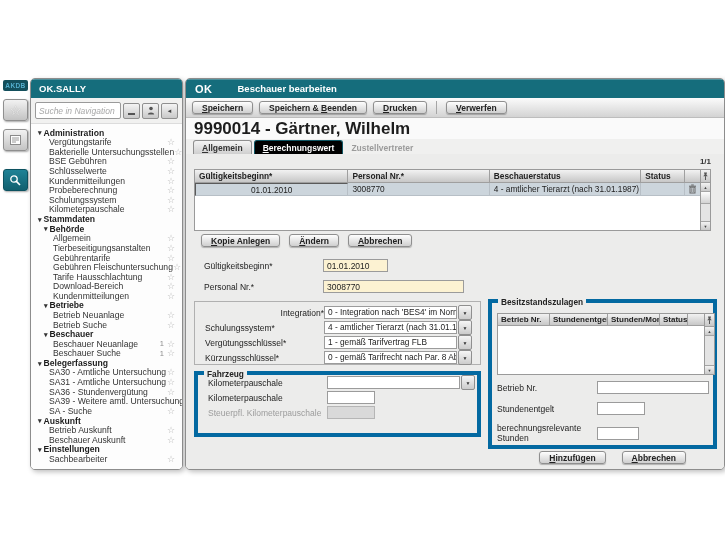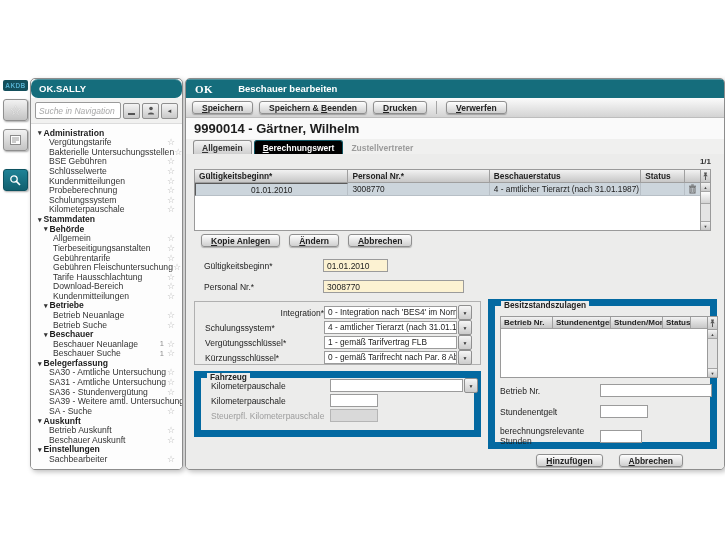--- a/index.html
+++ b/index.html
@@ -14,21 +14,21 @@
         background:linear-gradient(#f2f2f2,#c3c3c3);box-shadow:1px 1px 2px rgba(0,0,0,.35);
         display:flex;align-items:center;justify-content:center;cursor:pointer;}
   .lbtn.teal{background:linear-gradient(#1f8296,#11606f);border-color:#0d5260;margin-top:18px;}
   .lstar{color:#fff;font-size:13px;line-height:13px;text-shadow:0 0 1px #808080;}
 
   
   .sidebar{position:absolute;left:30px;top:78px;width:151px;height:390px;background:#fdfdfd;
            border:1px solid #8d8d8d;border-radius:5px;box-shadow:2px 2px 5px rgba(0,0,0,.25);
            overflow:hidden;display:flex;flex-direction:column;}
   .sb-header{height:19px;background:#156d7c;box-shadow:inset 0 1px 0 rgba(255,255,255,.25);
-             color:#fff;font-weight:bold;font-size:9.5px;display:flex;align-items:center;padding-left:8px;flex:none;border-radius:7px;}
+             color:#fff;font-weight:bold;font-size:9.5px;display:flex;align-items:center;padding-left:8px;flex:none;}
   .sb-search{height:25px;flex:none;display:flex;align-items:center;gap:2px;padding:0 4px;
              background:#f1f1f0;border-bottom:1px solid #dcdcdc;}
   .sb-search input{flex:1;min-width:0;height:15px;border:1px solid #9a9a9a;border-radius:2px;
              font-family:"Liberation Sans",sans-serif;font-size:8.5px;font-style:italic;color:#666;padding:0 3px;}
   .sb-search input::placeholder{color:#a8a8a8;font-style:italic;}
   .sbtn{width:15px;height:14px;border:1px solid #8f8f8f;border-radius:2px;flex:none;
         background:linear-gradient(#f4f4f4,#c9c9c9);display:flex;align-items:center;justify-content:center;
         font-size:6px;color:#444;cursor:pointer;}
   .minbar{width:7px;height:2px;background:#555;margin-top:6px;}
   .nav{flex:1;background:#fdfdfd;padding-top:4px;overflow:hidden;}
@@ -40,31 +40,31 @@
   .tri::before{content:"▾";font-size:7px;color:#333;margin-right:2px;position:relative;top:-0.5px;}
   .spacer{flex:1;}
   .star::before{content:"☆";color:#b8b8b8;font-size:9px;}
   .badge{color:#8a8a8a;font-size:7.5px;margin-right:3px;}
 
   
   .main{position:absolute;left:185px;top:78px;width:538px;height:390px;background:#ececeb;
         border:1px solid #8d8d8d;border-radius:5px;box-shadow:2px 2px 5px rgba(0,0,0,.25);overflow:hidden;}
   .m-header{height:19px;background:#156d7c;box-shadow:inset 0 1px 0 rgba(255,255,255,.25);
             color:#fff;display:flex;align-items:center;}
-  .m-logo{font-weight:bold;font-size:11px;margin-left:9px;letter-spacing:.5px;font-family:Liberation Serif, serif;}
+  .m-logo{font-weight:bold;font-size:11px;margin-left:9px;letter-spacing:.5px;}
   .m-title{font-weight:bold;font-size:9.5px;margin-left:25px;}
   .toolbar{height:19px;background:linear-gradient(#fbfbfb,#d3d3d3);border-bottom:1px solid #bdbdbd;
            display:flex;align-items:center;padding-left:6px;gap:6px;}
   .btn{border:1px solid #8f8f8f;border-radius:3px;background:linear-gradient(#fefefe,#cfcfcf);
        font-family:"Liberation Sans",sans-serif;font-size:8.5px;font-weight:bold;color:#222;
        padding:0 9px;height:13px;line-height:12px;box-shadow:0 1px 1px rgba(0,0,0,.25);cursor:pointer;white-space:nowrap;}
   .btn u{text-decoration:underline;}
   .tsep{width:1px;height:13px;background:#a5a5a5;margin:0 3px;}
   .titlebar{height:21px;background:#fafafa;display:flex;align-items:center;padding-left:8px;
-            font-size:13px;font-weight:bold;color:#1d1d1d;}
+            font-size:17px;font-weight:bold;color:#1d1d1d;}
   .tabs{height:16px;display:flex;align-items:flex-end;gap:2px;padding-left:7px;
         background:#f0f0ef;border-bottom:1px solid #8f8f8f;}
   .tab{font-size:8.5px;font-weight:bold;color:#333;padding:2px 8px 2px;border:1px solid #8f8f8f;border-bottom:none;
        border-radius:3px 3px 0 0;background:linear-gradient(#f4f4f4,#cccccc);cursor:pointer;white-space:nowrap;}
   .tab.active{background:#000000;color:#fff;border-color:#0e5563;padding-left:8px;}
   .tab.disabled{border:none;background:none;color:#9b9b9b;cursor:default;padding:2px 6px;}
   .content{position:absolute;left:0;right:0;top:75px;bottom:0;background:#ececeb;}
   .pager{position:absolute;top:3px;right:13px;font-size:8px;font-weight:bold;color:#333;}
 
   
@@ -101,21 +101,21 @@
   .w57{width:57px;}.w133{width:133px;}.w104{width:104px;}.w40{width:40px;}.w34{width:34px;}
   .combo{display:flex;align-items:center;}
   .combo-field{height:11px;line-height:11px;border:1px solid #9b9b9b;width:125px;font-size:8.3px;color:#222;
        padding:0 3px;background:#fff;overflow:hidden;white-space:nowrap;cursor:pointer;}
   .combo-btn{width:12px;height:13px;margin-left:1px;border:1px solid #8f8f8f;border-radius:2px;
        background:linear-gradient(#f6f6f6,#cccccc);display:flex;align-items:center;justify-content:center;
        font-size:5px;color:#333;cursor:pointer;flex:none;}
   .gbox{position:absolute;left:8px;top:147px;width:287px;height:64px;border:1px solid #b0b0b0;box-sizing:border-box;}
   .grow{display:flex;align-items:center;height:15px;padding-left:10px;}
   .gbox .grow:first-child{margin-top:3px;text-align:right;}
-  .fieldset{position:absolute;border:7px solid #0369a1;box-sizing:border-box;}
+  .fieldset{position:absolute;border:4px solid #0369a1;box-sizing:border-box;}
   .legend{position:absolute;top:-5px;left:6px;background:#ececeb;padding:0 3px;
           font-size:8.3px;font-weight:bold;color:#222;line-height:9px;}
   .fs-fahrzeug{left:8px;top:217px;width:287px;height:66px;}
   .fs-fahrzeug .grow:first-child{margin-top:6px;}
   .fs-besitz{left:302px;top:145px;width:229px;height:150px;}
 
   
   .btable{position:absolute;left:5px;top:10px;display:flex;height:62px;}
   .bgrid{width:208px;border:1px solid #9a9a9a;background:#fff;display:flex;flex-direction:column;box-sizing:border-box;}
   .brow{display:flex;height:12px;flex:none;}

